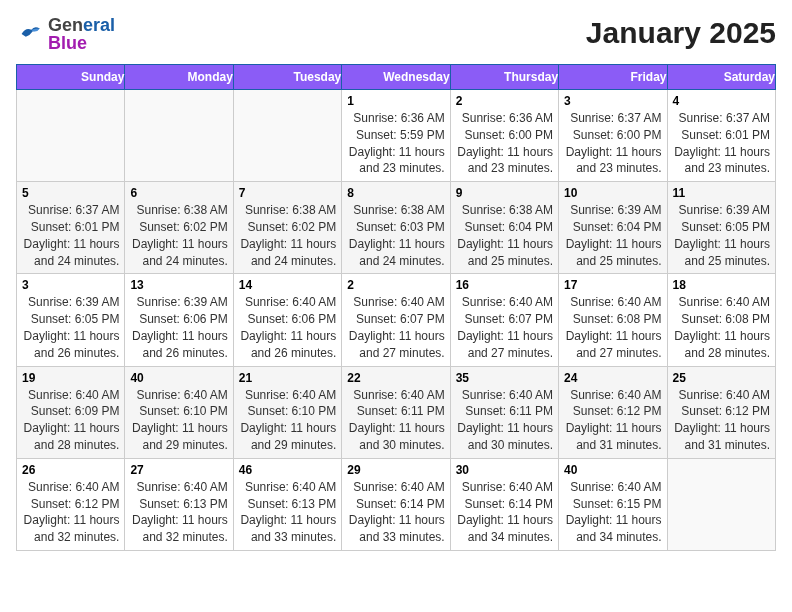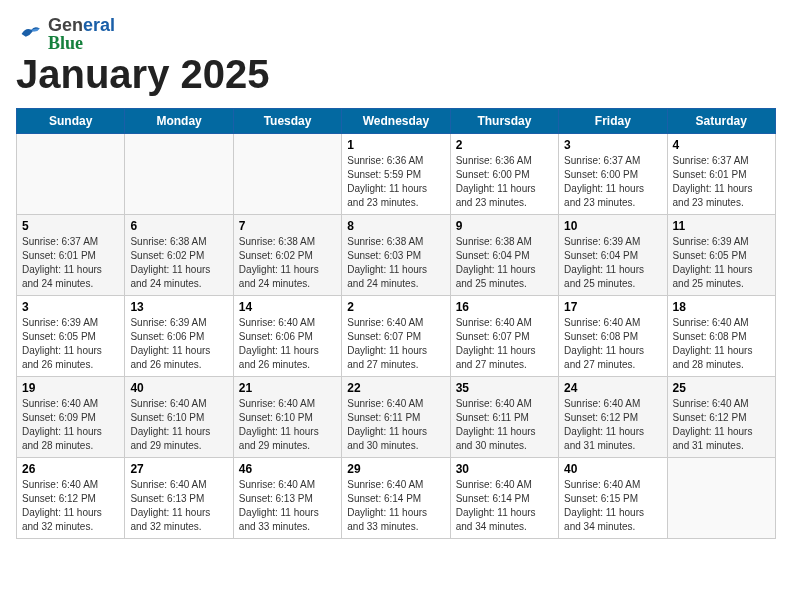--- a/index.html
+++ b/index.html
@@ -8,44 +8,43 @@
       background: #fff;
       width: 792px;
       min-height: 612px;
       padding: 16px;
     }
     .header {
       display: flex;
       justify-content: space-between;
       align-items: flex-start;
       margin-bottom: 12px;
-      flex-direction: column;
     }
     .title-area {
       text-align: right;
     }
     .month-title {
-      font-size: 40px;
+      font-size: 30px;
       font-weight: bold;
       color: #222;
       line-height: 1.1;
     }
     .subtitle {
       font-size: 16px;
       color: #444;
     }
     .calendar {
       width: 100%;
       border-collapse: collapse;
       font-size: 11px;
     }
     .calendar th {
-      background: #0369a1;
+      background: #8b5cf6;
       color: #fff;
-      text-align: center;
+      text-align: right;
       padding: 5px 0;
       font-size: 12px;
       font-weight: bold;
       border: 1px solid #1a5fa8;
     }
     .calendar td {
       border: 1px solid #ccc;
       vertical-align: top;
       padding: 4px 5px;
       width: 108px;
@@ -56,22 +55,23 @@
       background: #f5f5f5;
     }
     .day-number {
       font-weight: bold;
       font-size: 12px;
       margin-bottom: 2px;
       display: block;
     }
     .day-info {
       color: #333;
-      font-size: 10px;
+      font-size: 12px;
       line-height: 1.4;
+      text-align: right;
     }
     .empty-cell {
       background: #f9f9f9 !important;
     }
     .logo-container {
       display: flex;
       align-items: center;
     }
     .logo-text-area {
       margin-left: 4px;
@@ -80,23 +80,22 @@
       font-size: 18px;
       font-weight: bold;
       color: #444;
       line-height: 1;
     }
     .logo-line1 .gen-part { color: #444; }
     .logo-line1 .eral-part { color: #1a5fa8; }
     .logo-line2 {
       font-size: 18px;
       font-weight: bold;
-      color: #15803d;
+      color: #a21caf;
       line-height: 1;
-      font-family: Liberation Serif, serif;
     }
     .bird-icon {
       width: 28px;
       height: 28px;
     }
   </style>
 </head>
 <body>
 
 <div class="header">

